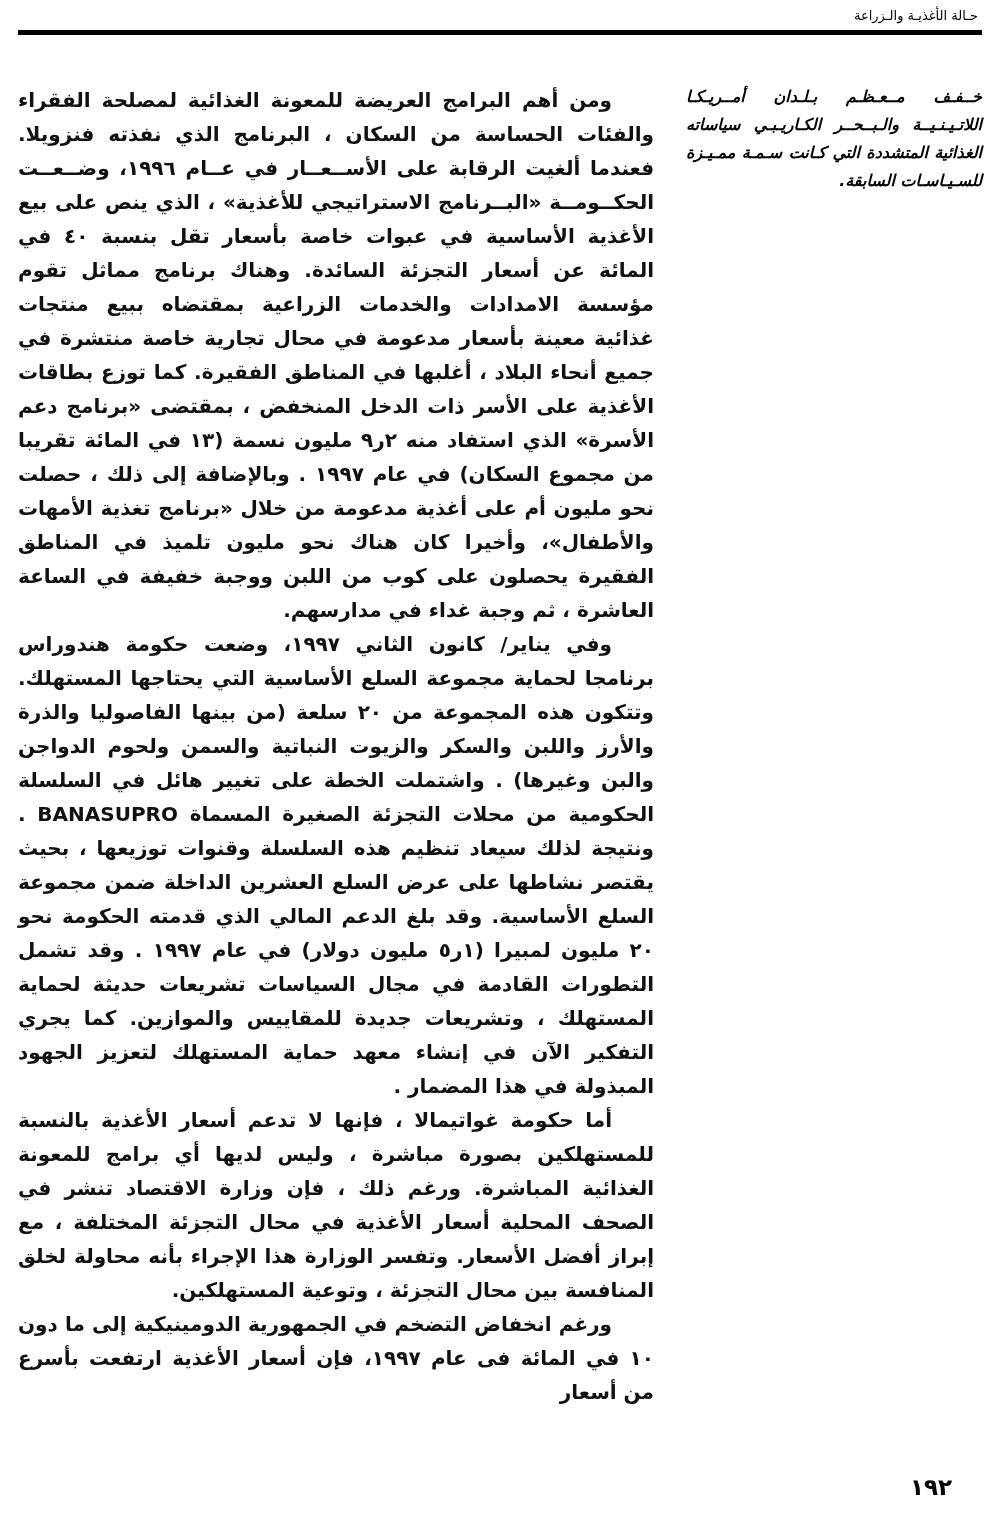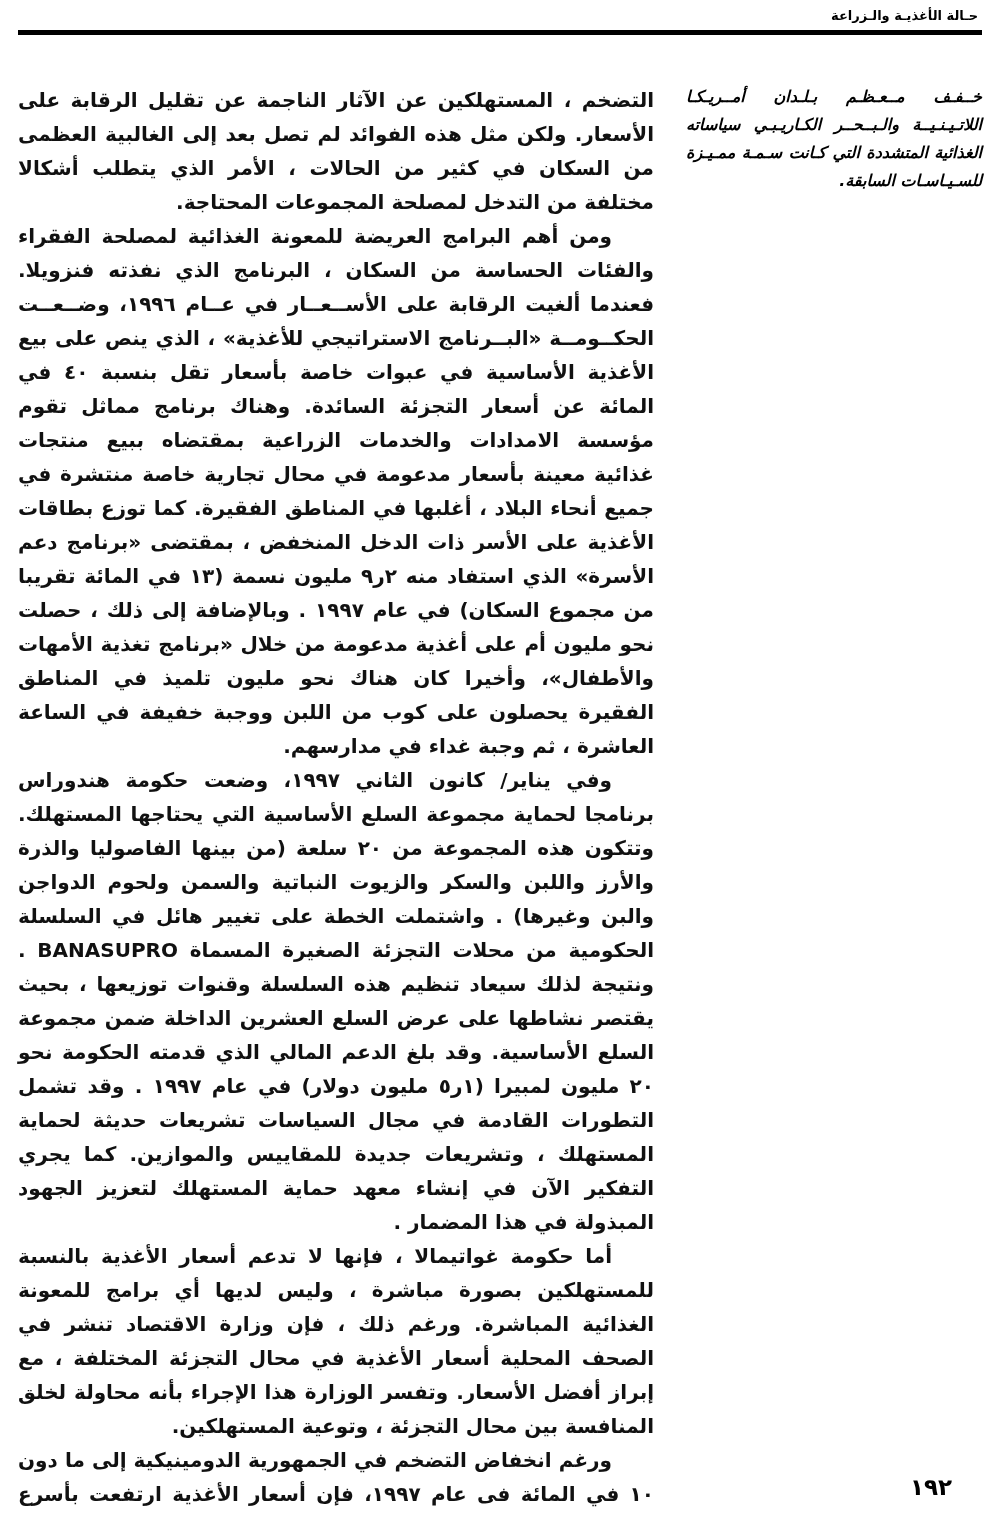--- a/index.html
+++ b/index.html
@@ -16,21 +16,21 @@
     box-sizing: border-box;
     padding: 6px 18px 0 18px;
     direction: rtl;
     font-family: "DejaVu Sans", sans-serif;
     color: #111111;
     overflow: hidden;
   }
   .running-header {
     text-align: right;
     font-size: 13px;
-    font-weight: bold;
+    font-weight: normal;
     letter-spacing: 1.5px;
     padding: 2px 4px 7px 0;
     color: #000000;
   }
   .header-rule {
     height: 5px;
     background: #000000;
     width: 100%;
   }
   .content {
@@ -78,21 +78,20 @@
 
   <div class="running-header">حـالة الأغذيـة والـزراعة</div>
 
   <div class="header-rule"></div>
 
   <div class="content">
 
     <aside class="margin-note">خــفـف مــعـظـم بـلـدان أمــريـكـا اللاتـيـنـيــة والـبــحــر الكـاريـبـي سياساته الغذائية المتشددة التي كـانت سـمـة ممـيـزة للسـيـاسـات السابقة.</aside>
 
     <div class="body-col">
-      <p class="no-indent">التضخم ، المستهلكين عن الآثار الناجمة عن تقليل الرقابة على الأسعار. ولكن مثل هذه الفوائد لم تصل بعد إلى الغالبية العظمى من السكان في كثير من الحالات ، الأمر الذي يتطلب أشكالا مختلفة من التدخل لمصلحة المجموعات المحتاجة.</p>
       <p>ومن أهم البرامج العريضة للمعونة الغذائية لمصلحة الفقراء والفئات الحساسة من السكان ، البرنامج الذي نفذته فنزويلا. فعندما ألغيت الرقابة على الأســعــار في عــام ١٩٩٦، وضــعــت الحكــومــة «البــرنامج الاستراتيجي للأغذية» ، الذي ينص على بيع الأغذية الأساسية في عبوات خاصة بأسعار تقل بنسبة ٤٠ في المائة عن أسعار التجزئة السائدة. وهناك برنامج مماثل تقوم مؤسسة الامدادات والخدمات الزراعية بمقتضاه ببيع منتجات غذائية معينة بأسعار مدعومة في محال تجارية خاصة منتشرة في جميع أنحاء البلاد ، أغلبها في المناطق الفقيرة. كما توزع بطاقات الأغذية على الأسر ذات الدخل المنخفض ، بمقتضى «برنامج دعم الأسرة» الذي استفاد منه ٢ر٩ مليون نسمة (١٣ في المائة تقريبا من مجموع السكان) في عام ١٩٩٧ . وبالإضافة إلى ذلك ، حصلت نحو مليون أم على أغذية مدعومة من خلال «برنامج تغذية الأمهات والأطفال»، وأخيرا كان هناك نحو مليون تلميذ في المناطق الفقيرة يحصلون على كوب من اللبن ووجبة خفيفة في الساعة العاشرة ، ثم وجبة غداء في مدارسهم.</p>
       <p>وفي يناير/ كانون الثاني ١٩٩٧، وضعت حكومة هندوراس برنامجا لحماية مجموعة السلع الأساسية التي يحتاجها المستهلك. وتتكون هذه المجموعة من ٢٠ سلعة (من بينها الفاصوليا والذرة والأرز واللبن والسكر والزيوت النباتية والسمن ولحوم الدواجن والبن وغيرها) . واشتملت الخطة على تغيير هائل في السلسلة الحكومية من محلات التجزئة الصغيرة المسماة BANASUPRO . ونتيجة لذلك سيعاد تنظيم هذه السلسلة وقنوات توزيعها ، بحيث يقتصر نشاطها على عرض السلع العشرين الداخلة ضمن مجموعة السلع الأساسية. وقد بلغ الدعم المالي الذي قدمته الحكومة نحو ٢٠ مليون لمبيرا (١ر٥ مليون دولار) في عام ١٩٩٧ . وقد تشمل التطورات القادمة في مجال السياسات تشريعات حديثة لحماية المستهلك ، وتشريعات جديدة للمقاييس والموازين. كما يجري التفكير الآن في إنشاء معهد حماية المستهلك لتعزيز الجهود المبذولة في هذا المضمار .</p>
       <p>أما حكومة غواتيمالا ، فإنها لا تدعم أسعار الأغذية بالنسبة للمستهلكين بصورة مباشرة ، وليس لديها أي برامج للمعونة الغذائية المباشرة. ورغم ذلك ، فإن وزارة الاقتصاد تنشر في الصحف المحلية أسعار الأغذية في محال التجزئة المختلفة ، مع إبراز أفضل الأسعار. وتفسر الوزارة هذا الإجراء بأنه محاولة لخلق المنافسة بين محال التجزئة ، وتوعية المستهلكين.</p>
       <p>ورغم انخفاض التضخم في الجمهورية الدومينيكية إلى ما دون ١٠ في المائة فى عام ١٩٩٧، فإن أسعار الأغذية ارتفعت بأسرع من أسعار</p>
     </div>
 
   </div>
 
   <div class="page-number">١٩٢</div>
 

